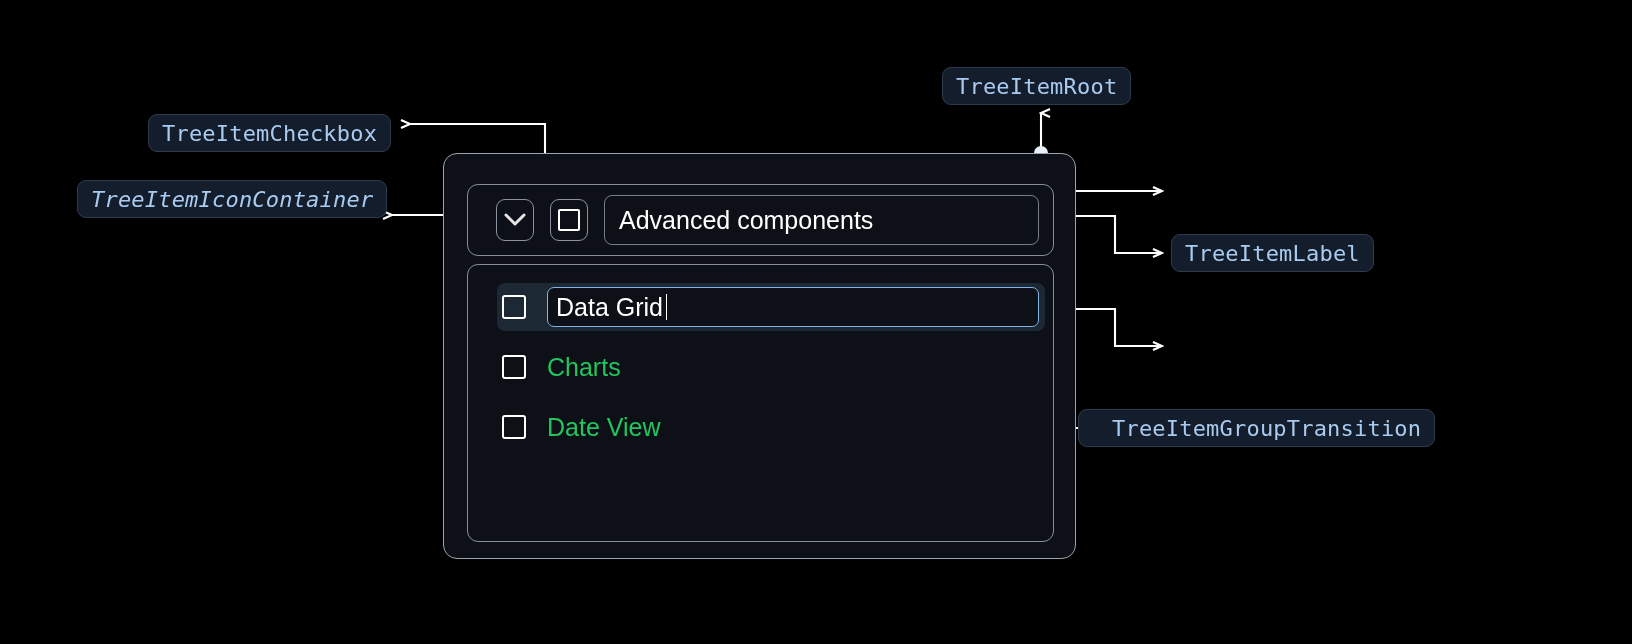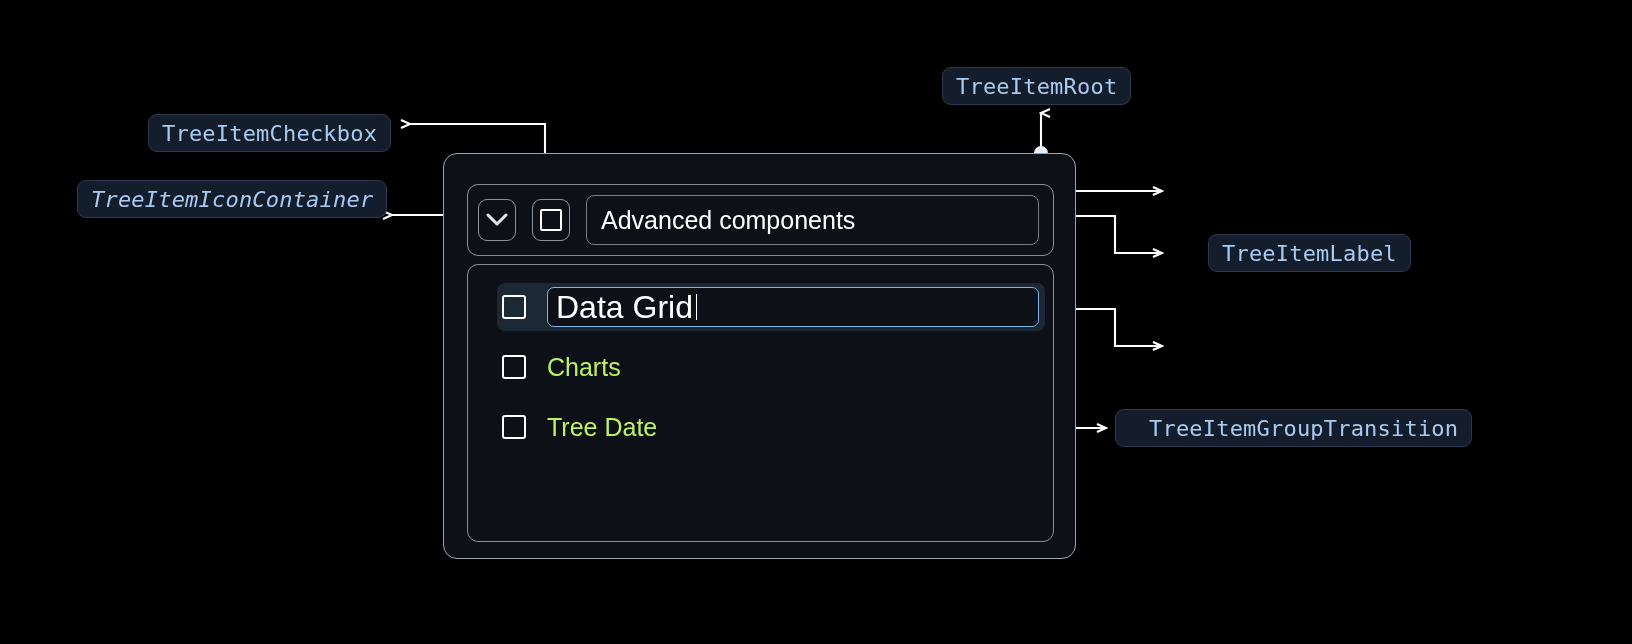--- a/index.html
+++ b/index.html
@@ -36,21 +36,21 @@
     border:1px solid #9aa4ad;
     border-radius:14px;
   }
   #content-box{
     position:absolute;left:23px;top:30px;width:587px;height:72px;
     box-sizing:border-box;
     background:#0d1117;
     border:1px solid #868f99;
     border-radius:11px;
     display:flex;align-items:center;
-    padding-left:10px;
+    padding-left:28px;
     gap:16px;
   }
   .icon-container{
     box-sizing:border-box;
     width:38px;height:42px;
     border:1px solid #8b949e;
     border-radius:9px;
     display:flex;align-items:center;justify-content:center;
     flex:0 0 auto;
   }
@@ -105,33 +105,33 @@
   .tree-row.selected{background:#1d2835;}
   .row-cb{
     box-sizing:border-box;
     width:24px;height:24px;
     border:2.5px solid #ffffff;
     border-radius:3px;
     flex:0 0 auto;
     margin-left:5px;
   }
   .row-text{
-    color:#bef264;font-size:25px;
+    color:#22c55e;font-size:25px;
   }
   #row-input{
     box-sizing:border-box;
     flex:1 1 auto;
     height:40px;
     margin-right:6px;
     border:1.5px solid #7fb4e8;
     border-radius:7px;
     background:#0d1117;
     display:flex;align-items:center;
     padding-left:8px;
-    color:#ffffff;font-size:32px;
+    color:#ffffff;font-size:25px;
   }
   .caret{
     display:inline-block;width:1.5px;height:26px;background:#ffffff;
     margin-left:3px;
     vertical-align:middle;
   }
 </style>
 </head>
 <body>
 
@@ -178,24 +178,24 @@
     </g>
   </svg>
 
   <div class="badge" style="left:148px;top:106px;margin-top:8px;">TreeItemCheckbox</div>
 
   <div class="badge" style="left:77px;top:180px;font-style:italic;">TreeItemIconContainer</div>
 
   <div class="badge" style="left:942px;top:67px;">TreeItemRoot</div>
 
 
-  <div class="badge" style="left:1208px;top:234px;">TreeItemLabel</div>
-
-
-  <div class="badge" style="left:1115px;top:409px;padding-left:33px;">TreeItemGroupTransition</div>
+  <div class="badge" style="left:1171px;top:234px;">TreeItemLabel</div>
+
+
+  <div class="badge" style="left:1078px;top:409px;padding-left:33px;">TreeItemGroupTransition</div>
 
   <div id="root-panel">
 
     <div id="content-box">
 
       <div class="icon-container">
         <svg class="chev" width="22" height="14" viewBox="0 0 22 14">
           <path d="M2,2 L11,11 L20,2" fill="none" stroke="#e6e6e6" stroke-width="3" stroke-linecap="round" stroke-linejoin="round"></path>
         </svg>
       </div>
@@ -220,19 +220,19 @@
       </div>
 
       <div class="tree-row spaced">
         <div class="row-cb"></div>
         <span class="row-text">Charts</span>
       </div>
 
 
       <div class="tree-row spaced">
         <div class="row-cb"></div>
-        <span class="row-text">Tree Date</span>
+        <span class="row-text">Date View</span>
       </div>
 
     </div>
   </div>
 
 </div>
 
 </body></html>

